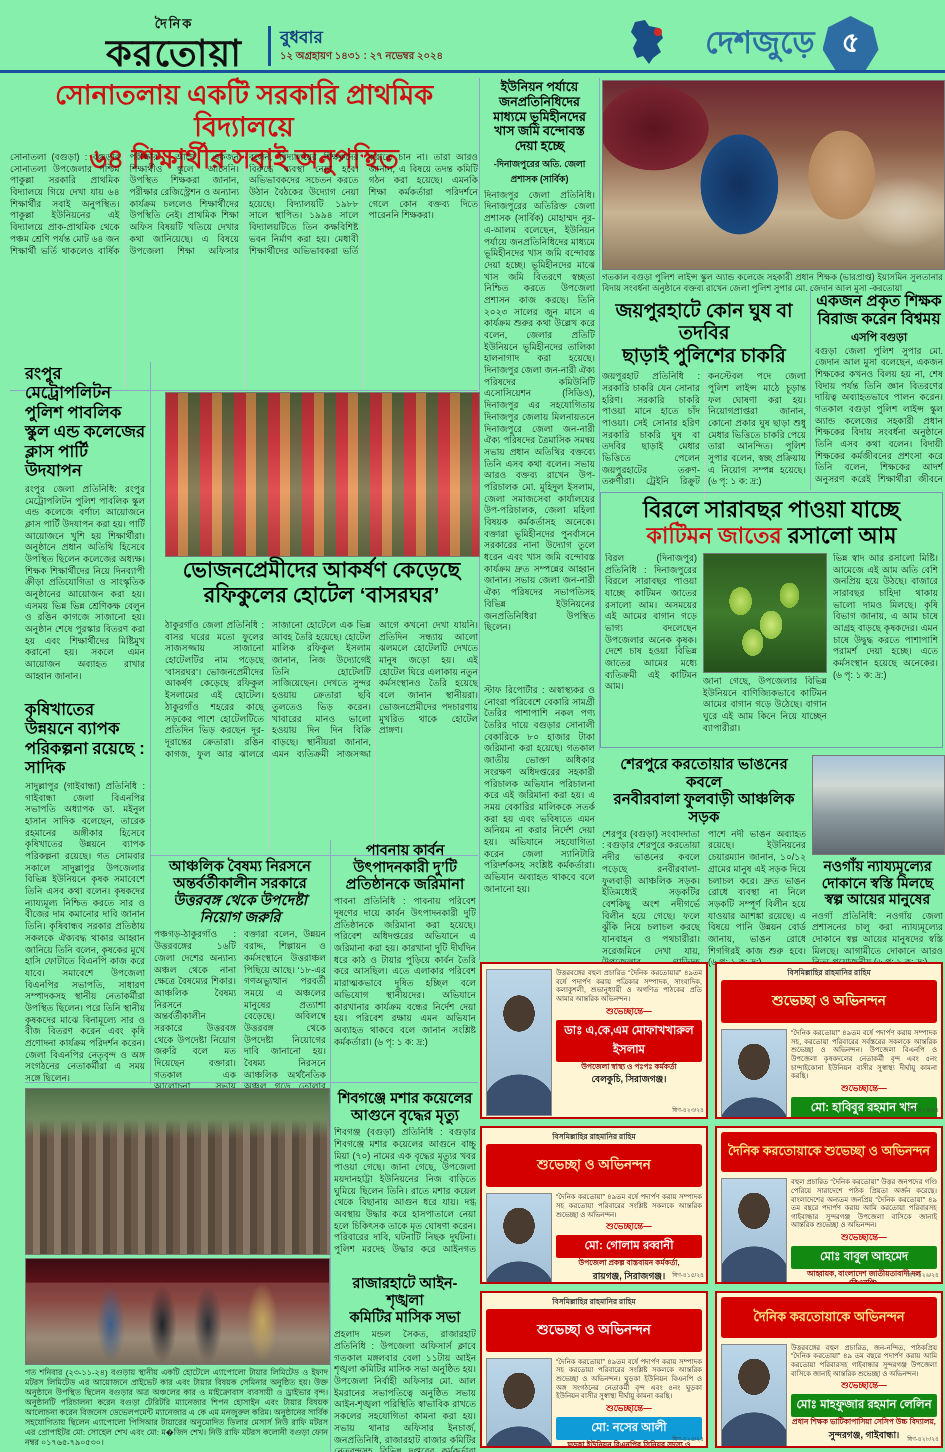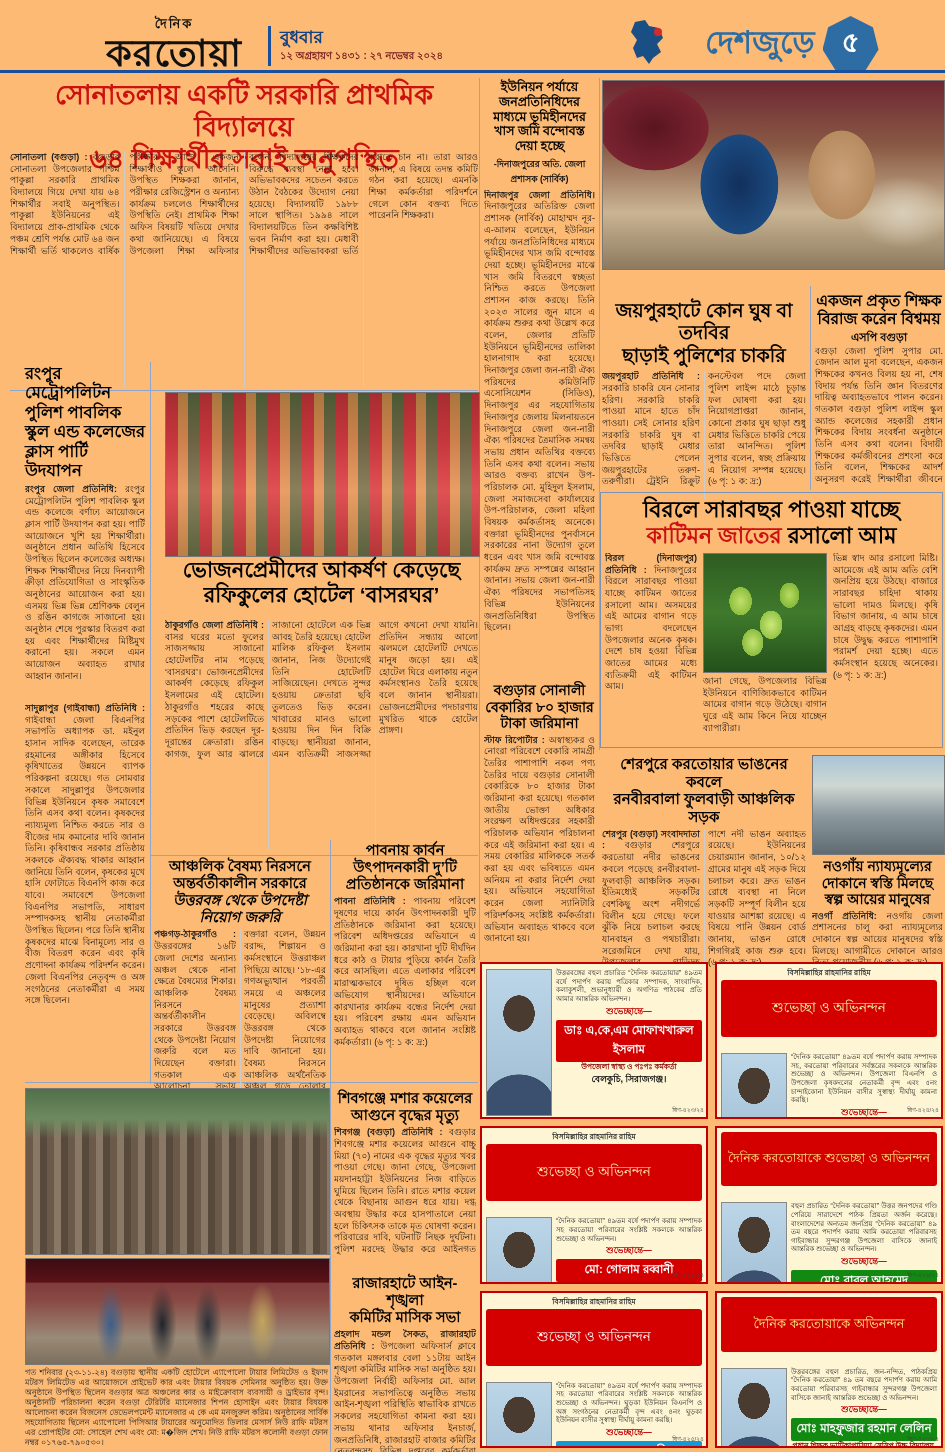--- a/index.html
+++ b/index.html
@@ -1,24 +1,24 @@
 <!DOCTYPE html>
 <html><head>
 <meta charset="utf-8">
 <style>
   html,body{margin:0;padding:0;background:#e8e8e8;}
-  #page{position:relative;width:945px;height:1452px;background:#fdba74;margin:0 auto;overflow:hidden;
+  #page{position:relative;width:945px;height:1452px;background:#86efac;margin:0 auto;overflow:hidden;
         font-family:"Liberation Sans",sans-serif;color:#111;}
   .abs{position:absolute;}
   .center{text-align:center;}
   .justify{text-align:justify;}
   .hl{font-weight:bold;color:#000;line-height:1.18;}
   .red{color:#cc1111;}
   .body-txt{font-size:9px;line-height:1.3;color:#1a1a1a;}
-  .byline{font-weight:bold;}
+  .byline{font-weight:normal;}
   .small-attr{font-size:9px;font-weight:bold;}
   .vrule{background:#8fa6c8;width:1px;}
   .hrule{background:#8fa6c8;height:1px;}
   .photo{border:1px solid #777;}
   .caption{font-size:8.5px;line-height:1.25;color:#222;}
   .cols2{column-count:2;column-gap:8px;column-rule:1px solid #ccc;}
   .cols3{column-count:3;column-gap:8px;column-rule:1px solid #ccc;}
   .cols4{column-count:4;column-gap:10px;column-rule:1px solid #ccc;}
 
   
@@ -65,22 +65,22 @@
   .portrait{background:
      radial-gradient(26px 30px at 50% 30%,#4a3b30 0%,#4a3b30 60%,transparent 61%),
      radial-gradient(60px 55px at 50% 95%,#3b506e 0%,#3b506e 60%,transparent 61%),
      linear-gradient(180deg,#bcd6e8 0%,#9fbcd2 100%);
      border:1px solid #888;}
 
   
   .ads-grid{display:grid;grid-template-columns:1fr 1fr;grid-template-rows:1fr 1fr 1fr;gap:7px;}
   .ad{border:2px solid #c00000;background:#fdf5d4;padding:3px 4px;position:relative;overflow:hidden;}
   .ad-bismillah{font-size:7.5px;font-weight:bold;text-align:center;color:#333;}
-  .ad-banner{background:#d40000;border-radius:3px;text-align:center;font-weight:400;font-size:13.5px;
-             padding:17px 2px;margin:1px 0 16px 0;}
+  .ad-banner{background:#d40000;border-radius:3px;text-align:center;font-weight:700;font-size:13.5px;
+             padding:10px 2px;margin:1px 0 6px 0;}
   .ad-row{display:flex;gap:4px;margin-top:2px;}
   .ad-portrait{width:64px;height:106px;flex:0 0 auto;}
   .ad-col{flex:1;display:flex;flex-direction:column;gap:1px;}
   .ad-greeting{font-size:6.9px;line-height:1.25;text-align:justify;color:#222;}
   .ad-salute{font-size:8.5px;font-weight:bold;color:#c00000;text-align:center;}
   .ad-name{color:#fff;font-weight:900;font-size:11.5px;text-align:center;border-radius:2px;padding:2px 1px;}
   .ad-title{font-size:7.4px;font-weight:bold;color:#8a0000;text-align:center;line-height:1.2;}
   .ad-loc{font-size:9px;font-weight:bold;text-align:center;color:#111;}
   .ad-reg{position:absolute;right:2px;bottom:1px;font-size:6px;color:#444;}
   .name-red{background:#d40000;}
@@ -133,20 +133,24 @@
   <div class="abs" style="left:484px;top:80px;width:111px;">
     <div class="hl center" style="font-size:12.5px;">ইউনিয়ন পর্যায়ে জনপ্রতিনিধিদের মাধ্যমে ভূমিহীনদের খাস জমি বন্দোবস্ত দেয়া হচ্ছে</div>
     <div class="small-attr center" style="margin:3px 0;">-দিনাজপুরের অতি. জেলা প্রশাসক (সার্বিক)</div>
     <div class="body-txt justify" style="height:468px;overflow:hidden;">
       <span class="byline">দিনাজপুর জেলা প্রতিনিধি।</span>
       <span>দিনাজপুরের অতিরিক্ত জেলা প্রশাসক (সার্বিক) মোহাম্মদ নূর-এ-আলম বলেছেন, ইউনিয়ন পর্যায়ে জনপ্রতিনিধিদের মাধ্যমে ভূমিহীনদের খাস জমি বন্দোবস্ত দেয়া হচ্ছে। ভূমিহীনদের মাঝে খাস জমি বিতরণে স্বচ্ছতা নিশ্চিত করতে উপজেলা প্রশাসন কাজ করছে। তিনি ২০২৩ সালের জুন মাসে এ কার্যক্রম শুরুর কথা উল্লেখ করে বলেন, জেলার প্রতিটি ইউনিয়নে ভূমিহীনদের তালিকা হালনাগাদ করা হয়েছে। দিনাজপুর জেলা জন-নারী ঐক্য পরিষদের কমিউনিটি এসোসিয়েশন (সিডিও), দিনাজপুর এর সহযোগিতায় দিনাজপুর জেলায় মিলনায়তনে দিনাজপুরে জেলা জন-নারী ঐক্য পরিষদের ত্রৈমাসিক সমন্বয় সভায় প্রধান অতিথির বক্তব্যে তিনি এসব কথা বলেন। সভায় আরও বক্তব্য রাখেন উপ-পরিচালক মো. মুহিদুল ইসলাম, জেলা সমাজসেবা কার্যালয়ের উপ-পরিচালক, জেলা মহিলা বিষয়ক কর্মকর্তাসহ অনেকে। বক্তারা ভূমিহীনদের পুনর্বাসনে সরকারের নানা উদ্যোগ তুলে ধরেন এবং খাস জমি বন্দোবস্ত কার্যক্রম দ্রুত সম্পন্নের আহ্বান জানান। সভায় জেলা জন-নারী ঐক্য পরিষদের সভাপতিসহ বিভিন্ন ইউনিয়নের জনপ্রতিনিধিরা উপস্থিত ছিলেন।</span>
     </div>
   </div>
 
   <div class="abs photo ph-police" style="left:602px;top:80px;width:341px;height:188px;"></div>
+  <div class="abs caption justify" style="left:602px;top:272px;width:341px;">
+    <span>গতকাল বগুড়া পুলিশ লাইন্স স্কুল অ্যান্ড কলেজে সহকারী প্রধান শিক্ষক (ভারপ্রাপ্ত) ইয়াসমিন সুলতানার বিদায় সংবর্ধনা অনুষ্ঠানে বক্তব্য রাখেন জেলা পুলিশ সুপার মো. জেদান আল মুসা</span>
+    <span class="byline">-করতোয়া</span>
+  </div>
 
   <div class="abs" style="left:602px;top:300px;width:204px;">
     <div class="hl center" style="font-size:19px;">জয়পুরহাটে কোন ঘুষ বা তদবির</div>
     <div class="hl center" style="font-size:19px;">ছাড়াই পুলিশের চাকরি</div>
     <div class="body-txt justify cols2" style="margin-top:4px;height:128px;overflow:hidden;">
       <span class="byline">জয়পুরহাট প্রতিনিধি :</span>
       <span>সরকারি চাকরি যেন সোনার হরিণ। সরকারি চাকরি পাওয়া মানে হাতে চাঁদ পাওয়া। সেই সোনার হরিণ সরকারি চাকরি ঘুষ বা তদবির ছাড়াই মেধার ভিত্তিতে পেলেন জয়পুরহাটের তরুণ-তরুণীরা। ট্রেইনি রিক্রুট কনস্টেবল পদে জেলা পুলিশ লাইন্স মাঠে চূড়ান্ত ফল ঘোষণা করা হয়। নিয়োগপ্রাপ্তরা জানান, কোনো প্রকার ঘুষ ছাড়া শুধু মেধার ভিত্তিতে চাকরি পেয়ে তারা আনন্দিত। পুলিশ সুপার বলেন, স্বচ্ছ প্রক্রিয়ায় এ নিয়োগ সম্পন্ন হয়েছে। (৬ পৃ: ১ ক: দ্র:)</span>
     </div>
   </div>
 
@@ -168,21 +172,20 @@
       </div>
       <div style="width:124px;">
         <div class="photo ph-mango" style="width:122px;height:118px;"></div>
         <div class="body-txt justify" style="margin-top:3px;height:58px;overflow:hidden;">জানা গেছে, উপজেলার বিভিন্ন ইউনিয়নে বাণিজ্যিকভাবে কাটিমন আমের বাগান গড়ে উঠেছে। বাগান ঘুরে এই আম কিনে নিয়ে যাচ্ছেন ব্যাপারীরা।</div>
       </div>
       <div class="body-txt justify" style="flex:1;overflow:hidden;height:180px;">ভিন্ন স্বাদ আর রসালো মিষ্টি। আমেজে এই আম অতি বেশি জনপ্রিয় হয়ে উঠছে। বাজারে সারাবছর চাহিদা থাকায় ভালো দামও মিলছে। কৃষি বিভাগ জানায়, এ আম চাষে আগ্রহ বাড়ছে কৃষকদের। এমন চাষে উদ্বুদ্ধ করতে পাশাপাশি পরামর্শ দেয়া হচ্ছে। এতে কর্মসংস্থান হয়েছে অনেকের। (৬ পৃ: ১ ক: দ্র:)</div>
     </div>
   </div>
 
   <div class="abs" style="left:484px;top:682px;width:111px;">
-    <div class="hl center" style="font-size:14px;">বগুড়ার সোনালী বেকারির ৮০ হাজার টাকা জরিমানা</div>
     <div class="body-txt justify" style="margin-top:3px;height:212px;overflow:hidden;">
       <span class="byline">স্টাফ রিপোর্টার :</span>
       <span>অস্বাস্থ্যকর ও নোংরা পরিবেশে বেকারি সামগ্রী তৈরির পাশাপাশি নকল পণ্য তৈরির দায়ে বগুড়ার সোনালী বেকারিকে ৮০ হাজার টাকা জরিমানা করা হয়েছে। গতকাল জাতীয় ভোক্তা অধিকার সংরক্ষণ অধিদপ্তরের সহকারী পরিচালক অভিযান পরিচালনা করে এই জরিমানা করা হয়। এ সময় বেকারির মালিককে সতর্ক করা হয় এবং ভবিষ্যতে এমন অনিয়ম না করার নির্দেশ দেয়া হয়। অভিযানে সহযোগিতা করেন জেলা স্যানিটারি পরিদর্শকসহ সংশ্লিষ্ট কর্মকর্তারা। অভিযান অব্যাহত থাকবে বলে জানানো হয়।</span>
     </div>
   </div>
 
   <div class="abs" style="left:602px;top:755px;width:204px;">
     <div class="hl center" style="font-size:15px;">শেরপুরে করতোয়ার ভাঙনের কবলে</div>
     <div class="hl center" style="font-size:15px;">রনবীরবালা ফুলবাড়ী আঞ্চলিক সড়ক</div>
     <div class="body-txt justify cols2" style="margin-top:3px;height:155px;overflow:hidden;">
@@ -211,20 +214,21 @@
   </div>
 
   <div class="abs" style="left:25px;top:364px;width:120px;">
     <div class="hl" style="font-size:16.5px;">রংপুর মেট্রোপলিটন পুলিশ পাবলিক স্কুল এন্ড কলেজের ক্লাস পার্টি উদযাপন</div>
     <div class="body-txt justify" style="margin-top:3px;height:228px;overflow:hidden;">
       <span class="byline">রংপুর জেলা প্রতিনিধি:</span>
       <span>রংপুর মেট্রোপলিটন পুলিশ পাবলিক স্কুল এন্ড কলেজে বর্ণাঢ্য আয়োজনে ক্লাস পার্টি উদযাপন করা হয়। পার্টি আয়োজনে খুশি হয় শিক্ষার্থীরা। অনুষ্ঠানে প্রধান অতিথি হিসেবে উপস্থিত ছিলেন কলেজের অধ্যক্ষ। শিক্ষক শিক্ষার্থীদের নিয়ে দিনব্যাপী ক্রীড়া প্রতিযোগিতা ও সাংস্কৃতিক অনুষ্ঠানের আয়োজন করা হয়। এসময় ভিন্ন ভিন্ন শ্রেণিকক্ষ বেলুন ও রঙিন কাগজে সাজানো হয়। অনুষ্ঠান শেষে পুরস্কার বিতরণ করা হয় এবং শিক্ষার্থীদের মিষ্টিমুখ করানো হয়। সকলে এমন আয়োজন অব্যাহত রাখার আহ্বান জানান।</span>
     </div>
   </div>
   <div class="abs" style="left:25px;top:700px;width:120px;">
+    <div class="hl" style="font-size:16.5px;">কৃষিখাতের উন্নয়নে ব্যাপক পরিকল্পনা রয়েছে : সাদিক</div>
     <div class="body-txt justify" style="margin-top:3px;height:300px;overflow:hidden;">
       <span class="byline">সাদুল্লাপুর (গাইবান্ধা) প্রতিনিধি :</span>
       <span>গাইবান্ধা জেলা বিএনপির সভাপতি অধ্যাপক ডা. মইনুল হাসান সাদিক বলেছেন, তারেক রহমানের অঙ্গীকার হিসেবে কৃষিখাতের উন্নয়নে ব্যাপক পরিকল্পনা রয়েছে। গত সোমবার সকালে সাদুল্লাপুর উপজেলার বিভিন্ন ইউনিয়নে কৃষক সমাবেশে তিনি এসব কথা বলেন। কৃষকদের ন্যায্যমূল্য নিশ্চিত করতে সার ও বীজের দাম কমানোর দাবি জানান তিনি। কৃষিবান্ধব সরকার প্রতিষ্ঠায় সকলকে ঐক্যবদ্ধ থাকার আহ্বান জানিয়ে তিনি বলেন, কৃষকের মুখে হাসি ফোটাতে বিএনপি কাজ করে যাবে। সমাবেশে উপজেলা বিএনপির সভাপতি, সাধারণ সম্পাদকসহ স্থানীয় নেতাকর্মীরা উপস্থিত ছিলেন। পরে তিনি স্থানীয় কৃষকদের মাঝে বিনামূল্যে সার ও বীজ বিতরণ করেন এবং কৃষি প্রণোদনা কার্যক্রম পরিদর্শন করেন। জেলা বিএনপির নেতৃবৃন্দ ও অঙ্গ সংগঠনের নেতাকর্মীরা এ সময় সঙ্গে ছিলেন।</span>
     </div>
   </div>
 
   <div class="abs" style="left:154px;top:858px;width:172px;">
     <div class="hl center" style="font-size:14.5px;">আঞ্চলিক বৈষম্য নিরসনে অন্তর্বর্তীকালীন সরকারে</div>
     <div class="hl center" style="font-size:14.5px;font-style:italic;">উত্তরবঙ্গ থেকে উপদেষ্টা নিয়োগ জরুরি</div>
     <div class="body-txt justify cols2" style="margin-top:3px;height:172px;overflow:hidden;">

